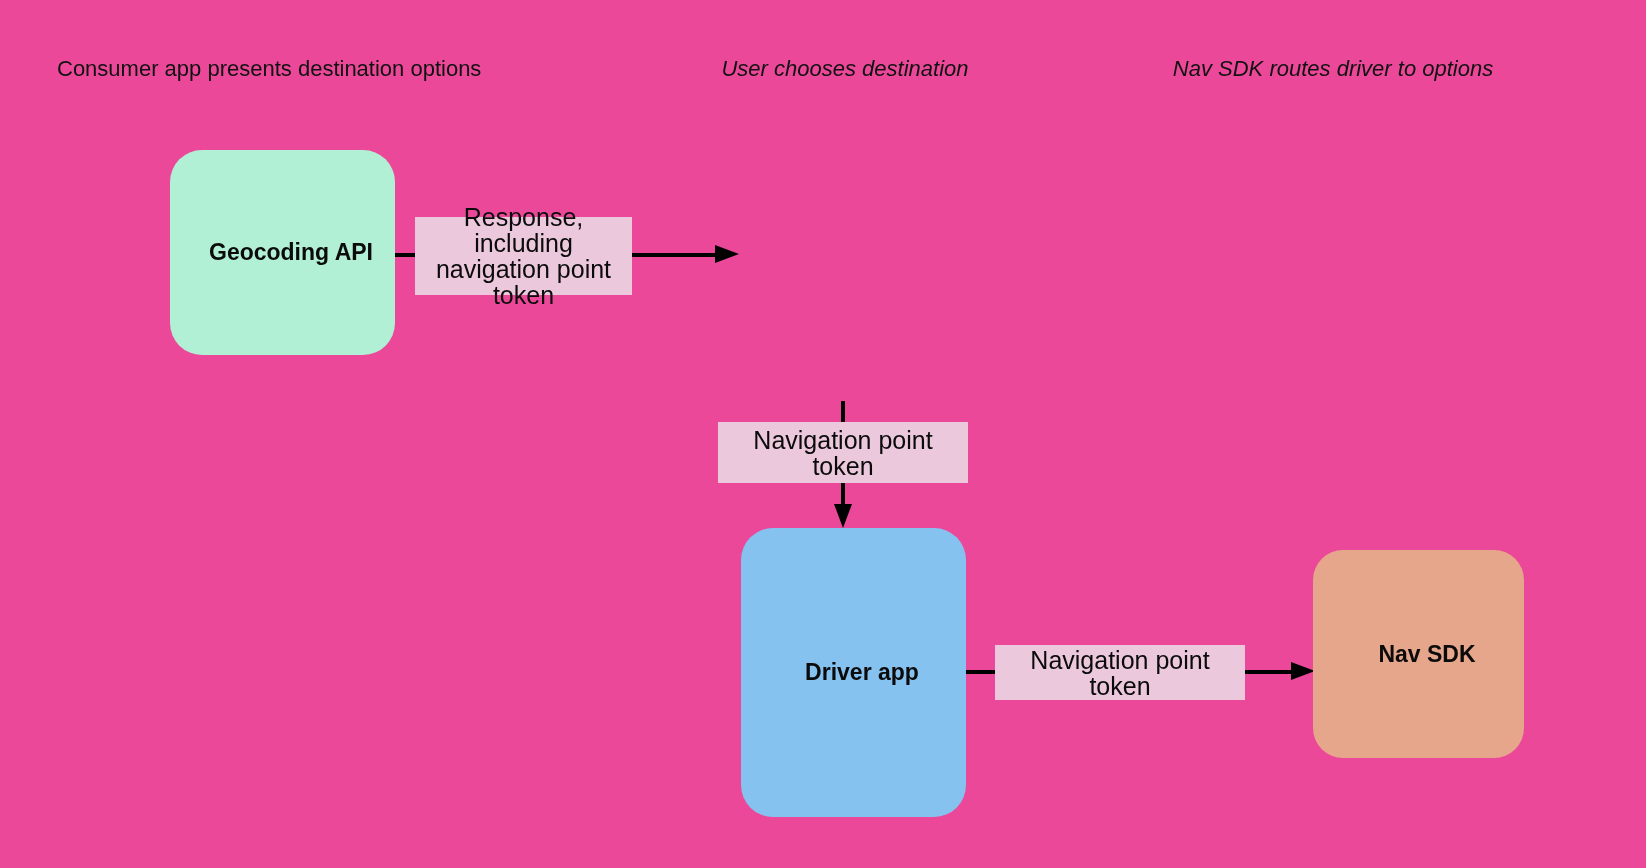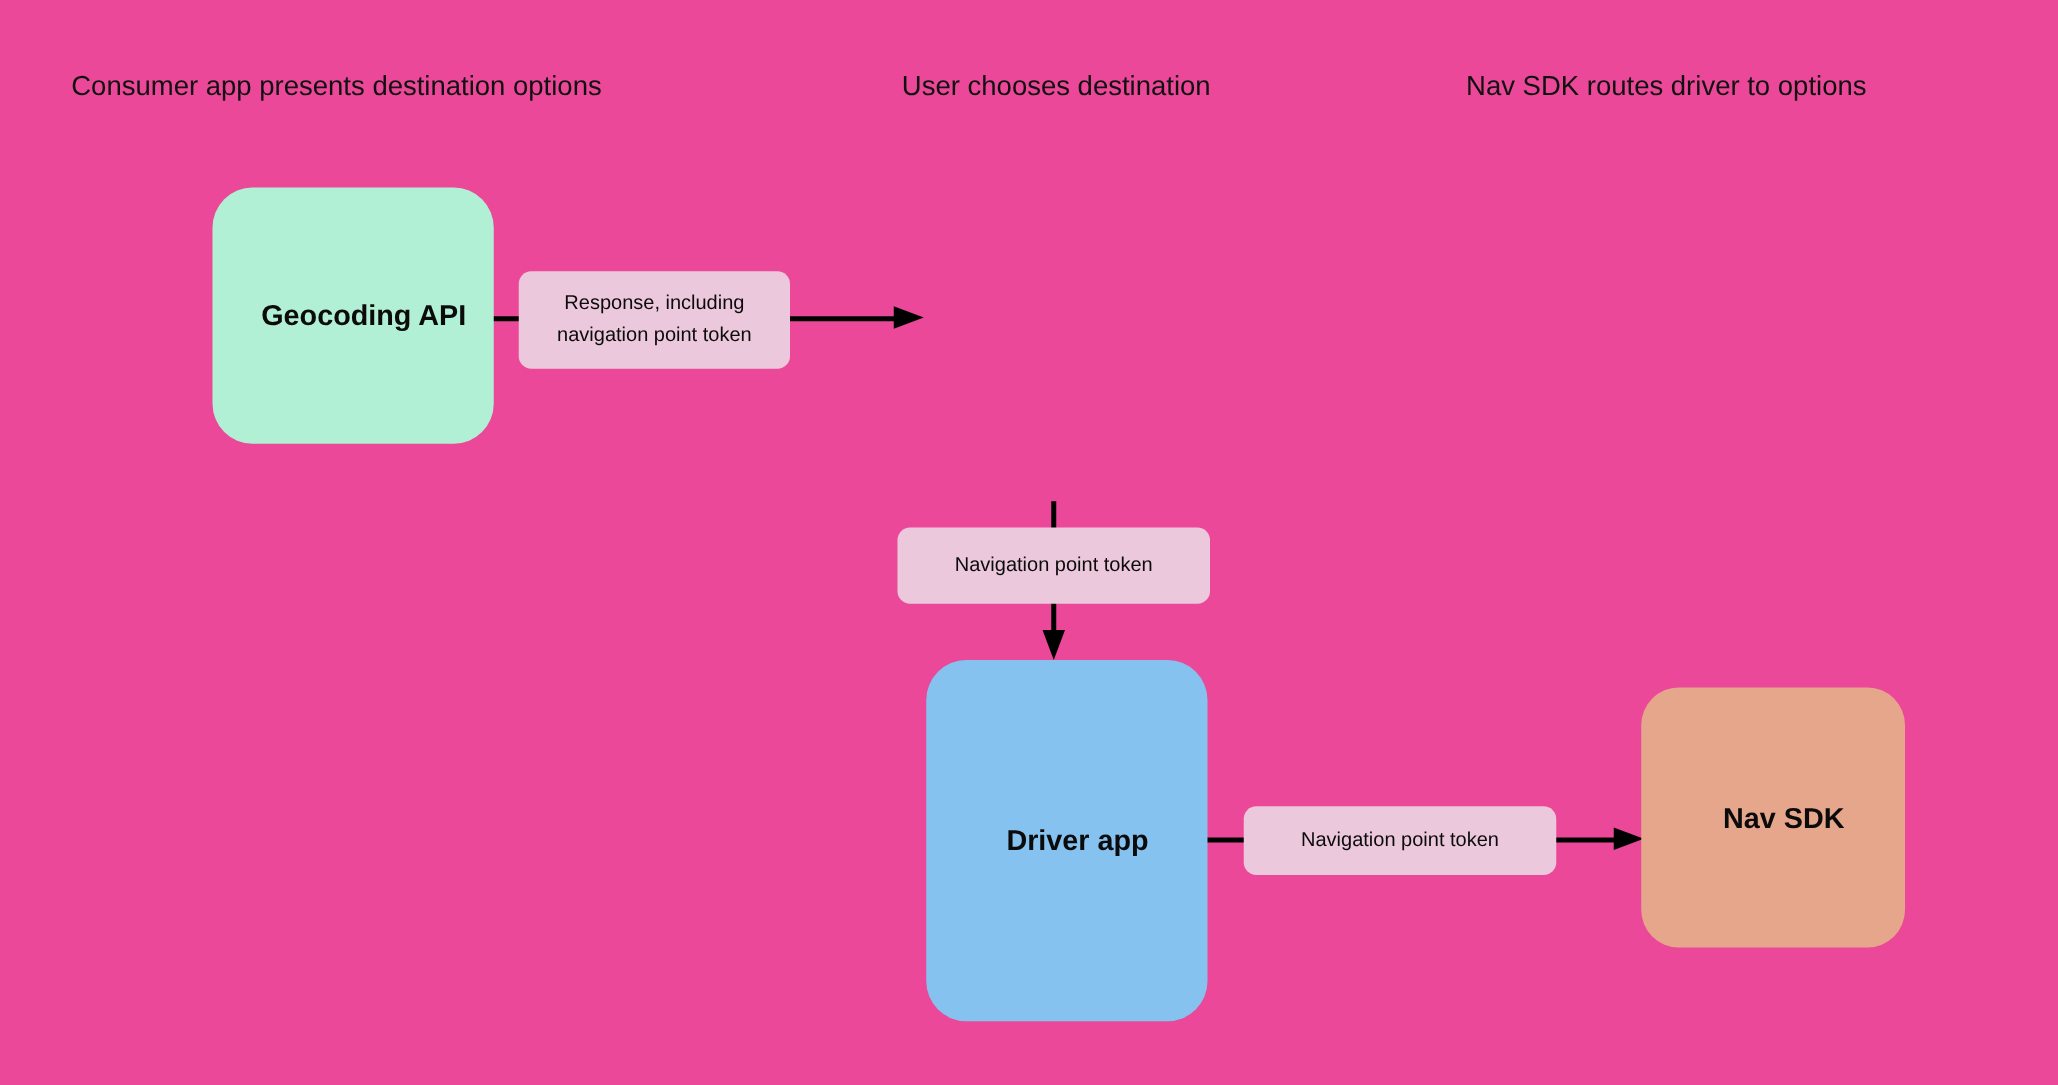--- a/index.html
+++ b/index.html
@@ -17,47 +17,46 @@
     overflow: hidden;
   }
   .col-header {
     position: absolute;
     top: 56px;
     font-size: 22px;
     line-height: 26px;
     color: #111111;
     white-space: nowrap;
   }
-  .col-header.centered { transform: translateX(-50%); }
+  .col-header.centered { transform: translateX(-50%); font-style: italic; }
   .node {
     position: absolute;
     border-radius: 32px;
     display: flex;
     align-items: center;
     justify-content: center;
     font-weight: bold;
     font-size: 23px;
     color: #0b0b0b;
     text-align: center;
     z-index: 3;
     padding-left: 17px;
   }
   .edge-label {
     position: absolute;
     display: flex;
     align-items: center;
     justify-content: center;
     text-align: center;
-    font-size: 16px;
+    font-size: 25px;
     line-height: 26px;
     color: #0b0b0b;
     z-index: 2;
     padding: 12px 6px;
     box-sizing: border-box;
-    border-radius: 10px;
   }
   .edge-line { position: absolute; background: #000000; z-index: 1; }
   .arrowhead { position: absolute; width: 0; height: 0; z-index: 1; }
   .arrowhead.right {
     border-top: 9px solid transparent;
     border-bottom: 9px solid transparent;
     border-left: 24px solid #000000;
   }
   .arrowhead.down {
     border-left: 9px solid transparent;

